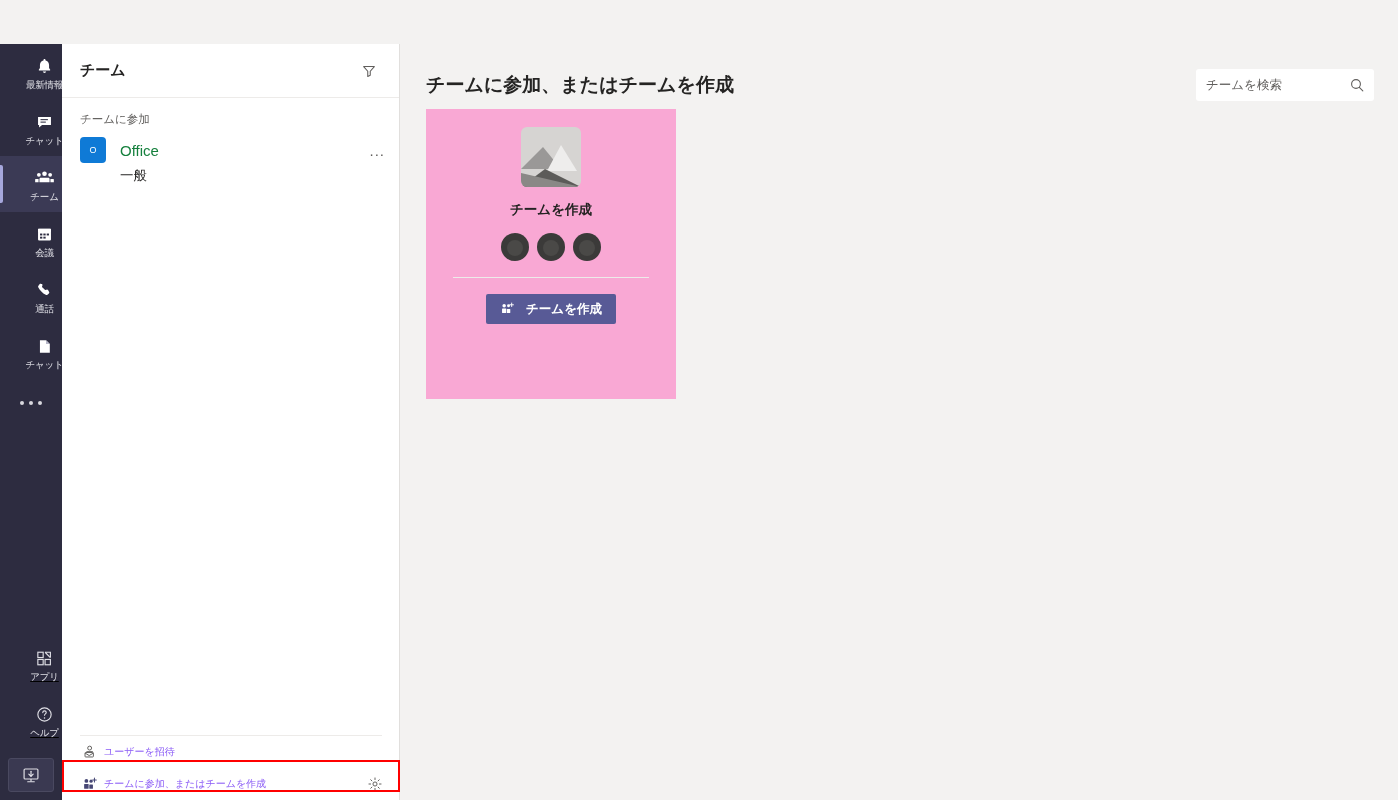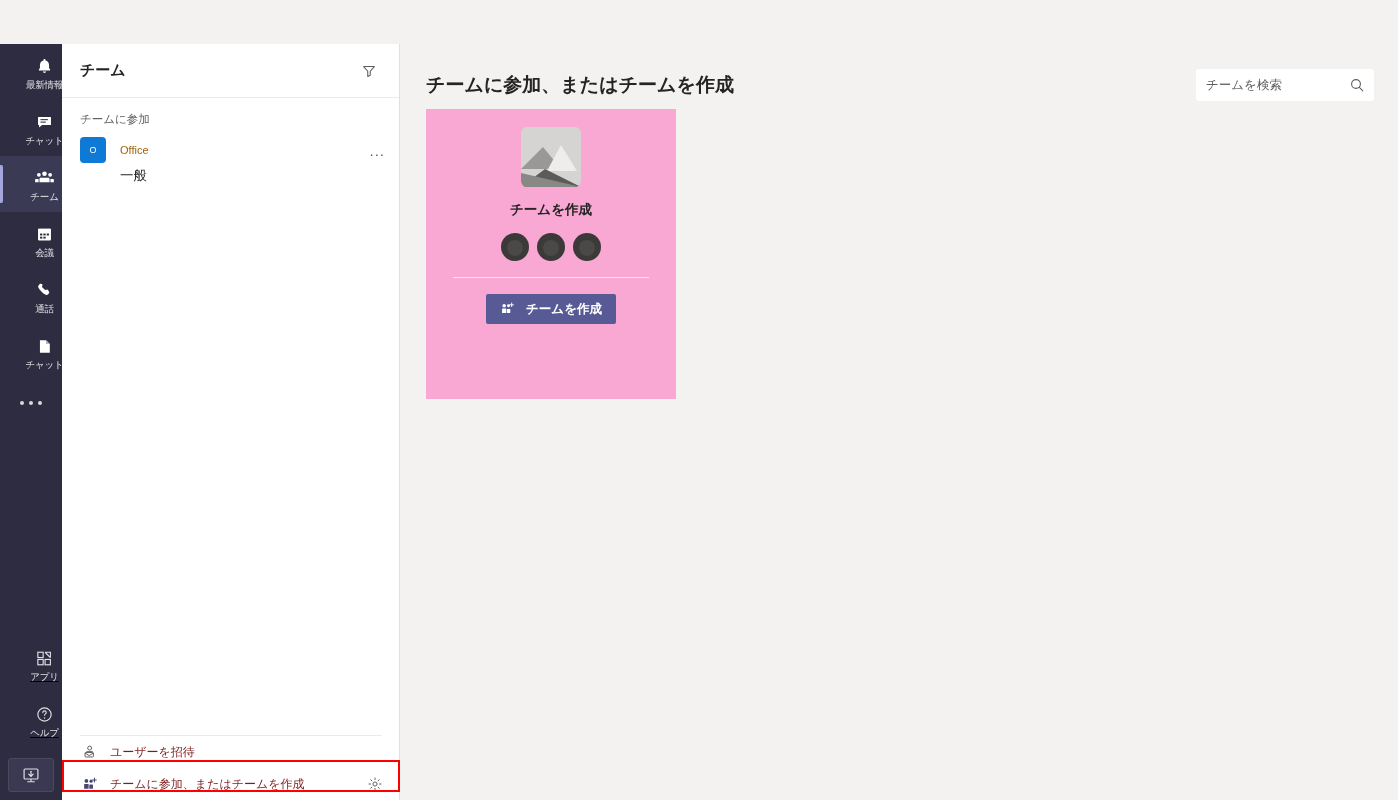--- a/index.html
+++ b/index.html
@@ -105,41 +105,41 @@
   .team-row {
     display: flex; align-items: center;
     height: 34px; padding: 0 14px 0 18px; cursor: pointer;
   }
   .team-avatar {
     width: 26px; height: 26px; border-radius: 4px;
     background: #0f7ad6; color:#fff;
     display:flex; align-items:center; justify-content:center;
     font-size: 9px; margin-right: 14px; flex:0 0 auto;
   }
-  .team-name { font-size: 11px; color: #a16207; }
+  .team-name { font-size: 15px; color: #15803d; }
   .team-more {
     margin-left: auto; color:#605e5c; font-size:15px; letter-spacing:1px;
     cursor:pointer; line-height:1;
   }
   .channel-row {
     display:flex; align-items:flex-start; height: 30px;
     padding-left: 58px; cursor: pointer;
   }
   .channel-name { font-size: 13.5px; color: #252423; }
 
   .panel-footer {
     position: absolute; left: 0; bottom: 0; width: 338px;
   }
   .footer-sep { height:1px; background:#edebe9; margin: 0 18px; }
   .footer-row {
     display:flex; align-items:center; height: 32px;
     padding: 0 14px 0 20px; cursor: pointer; position: relative;
   }
   .footer-icon { width: 22px; display:flex; align-items:center; flex:0 0 auto; }
-  .footer-label { font-size: 12px; color: #7f1d1d; margin-left: 6px; }
+  .footer-label { font-size: 10px; color: #8b5cf6; }
   .gear-btn { margin-left:auto; width:22px; height:22px; display:flex; align-items:center; justify-content:center; cursor:pointer;}
   .highlight-box {
     position: absolute; left: 0px; bottom: 8px;
     width: 338px; height: 32px;
     border: 2px solid #ff0000; pointer-events: none;
   }
 
   
   .main {
     position: absolute; left: 400px; top: 44px;

